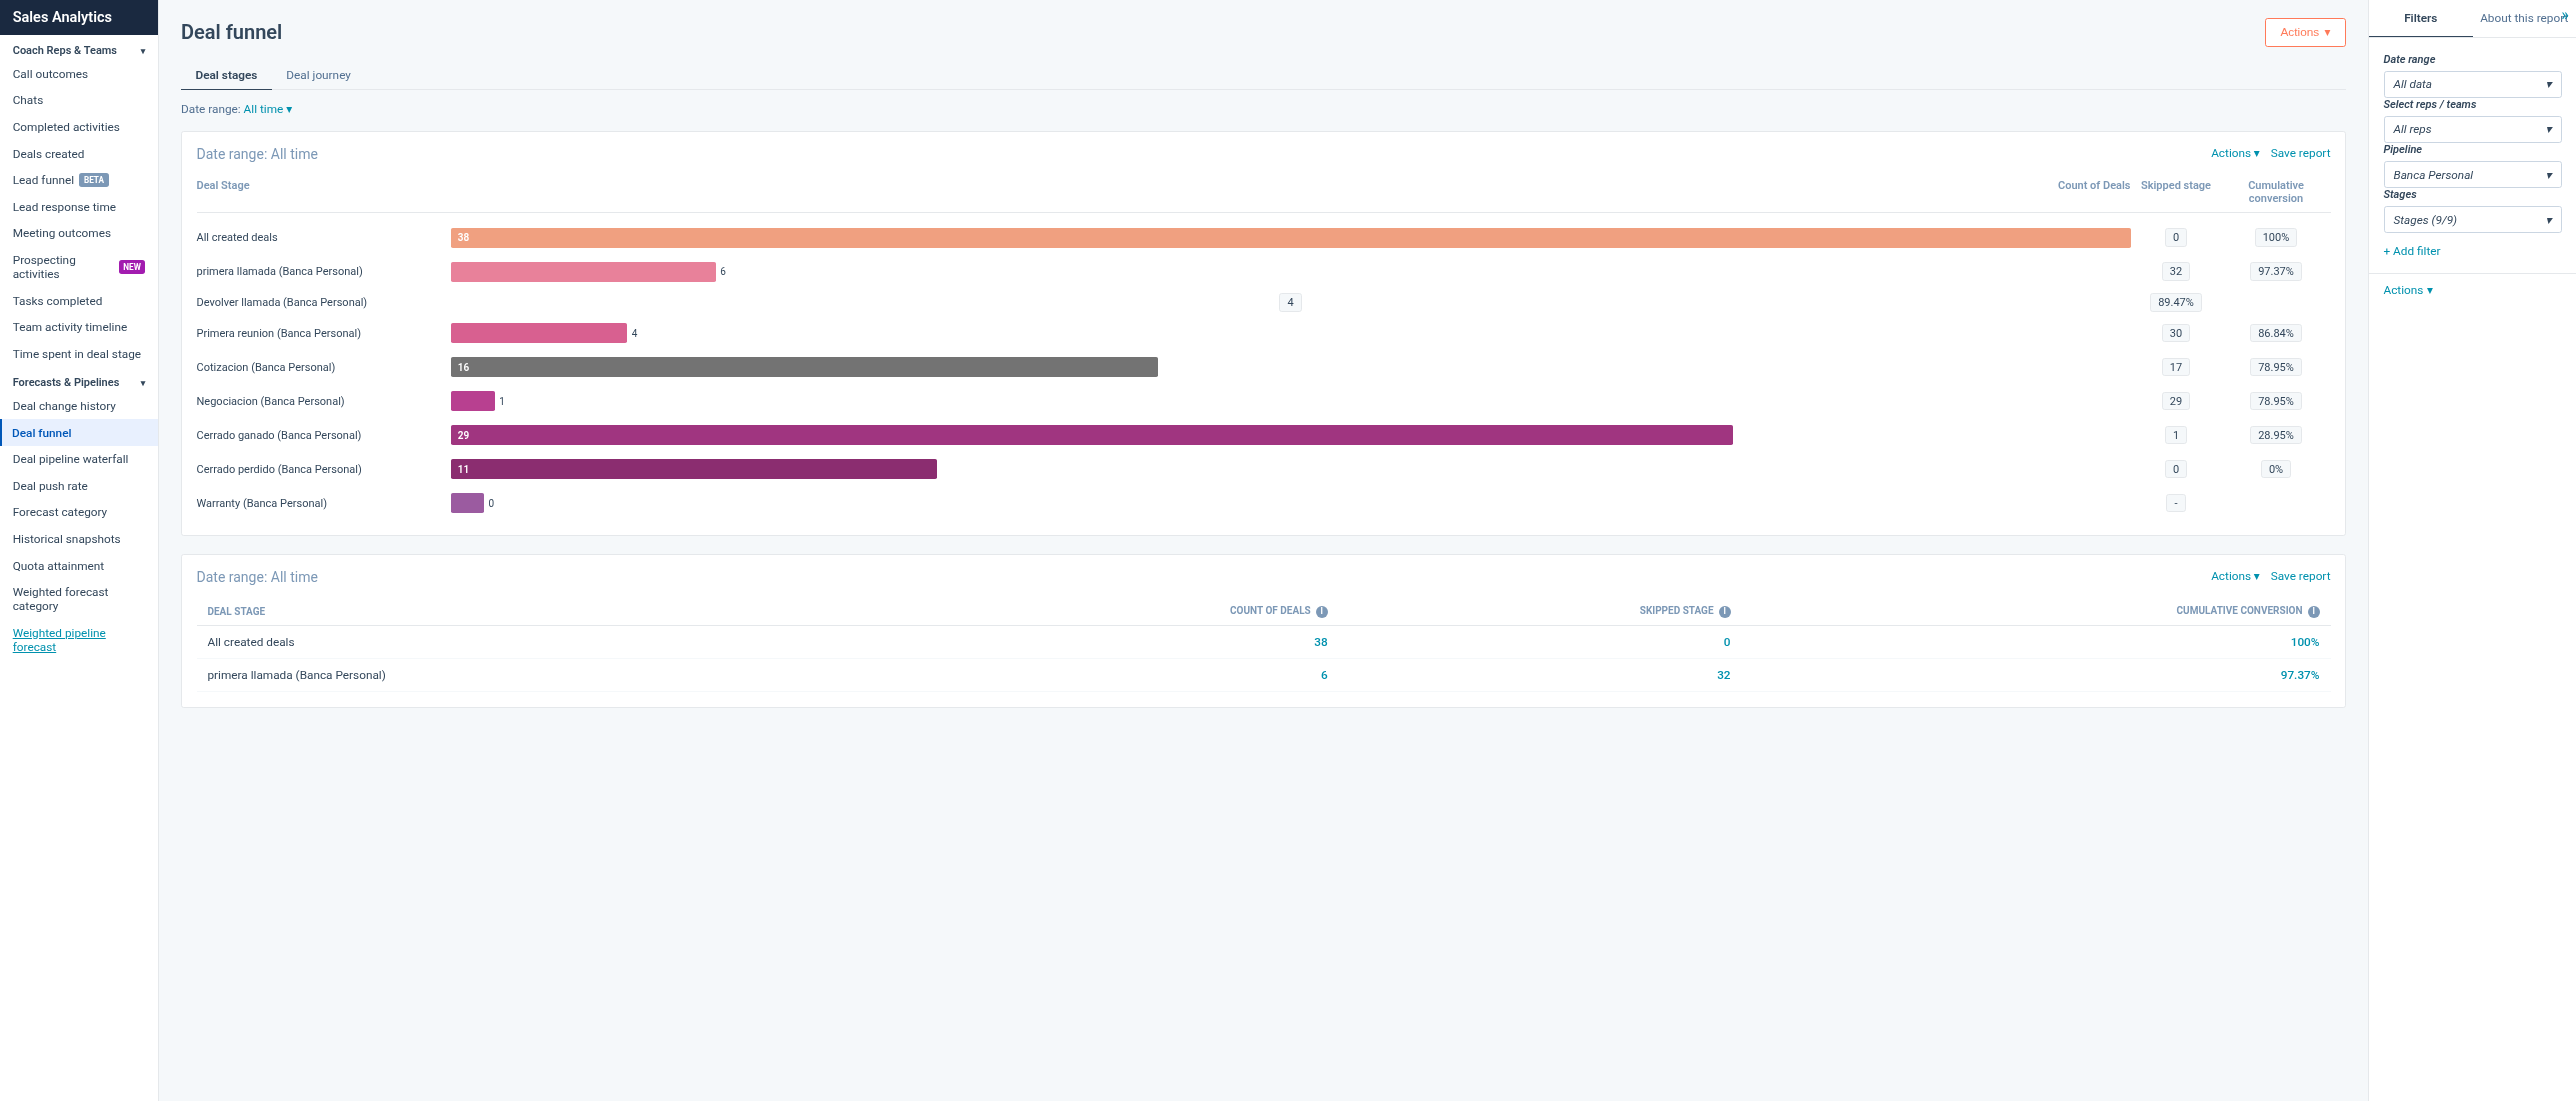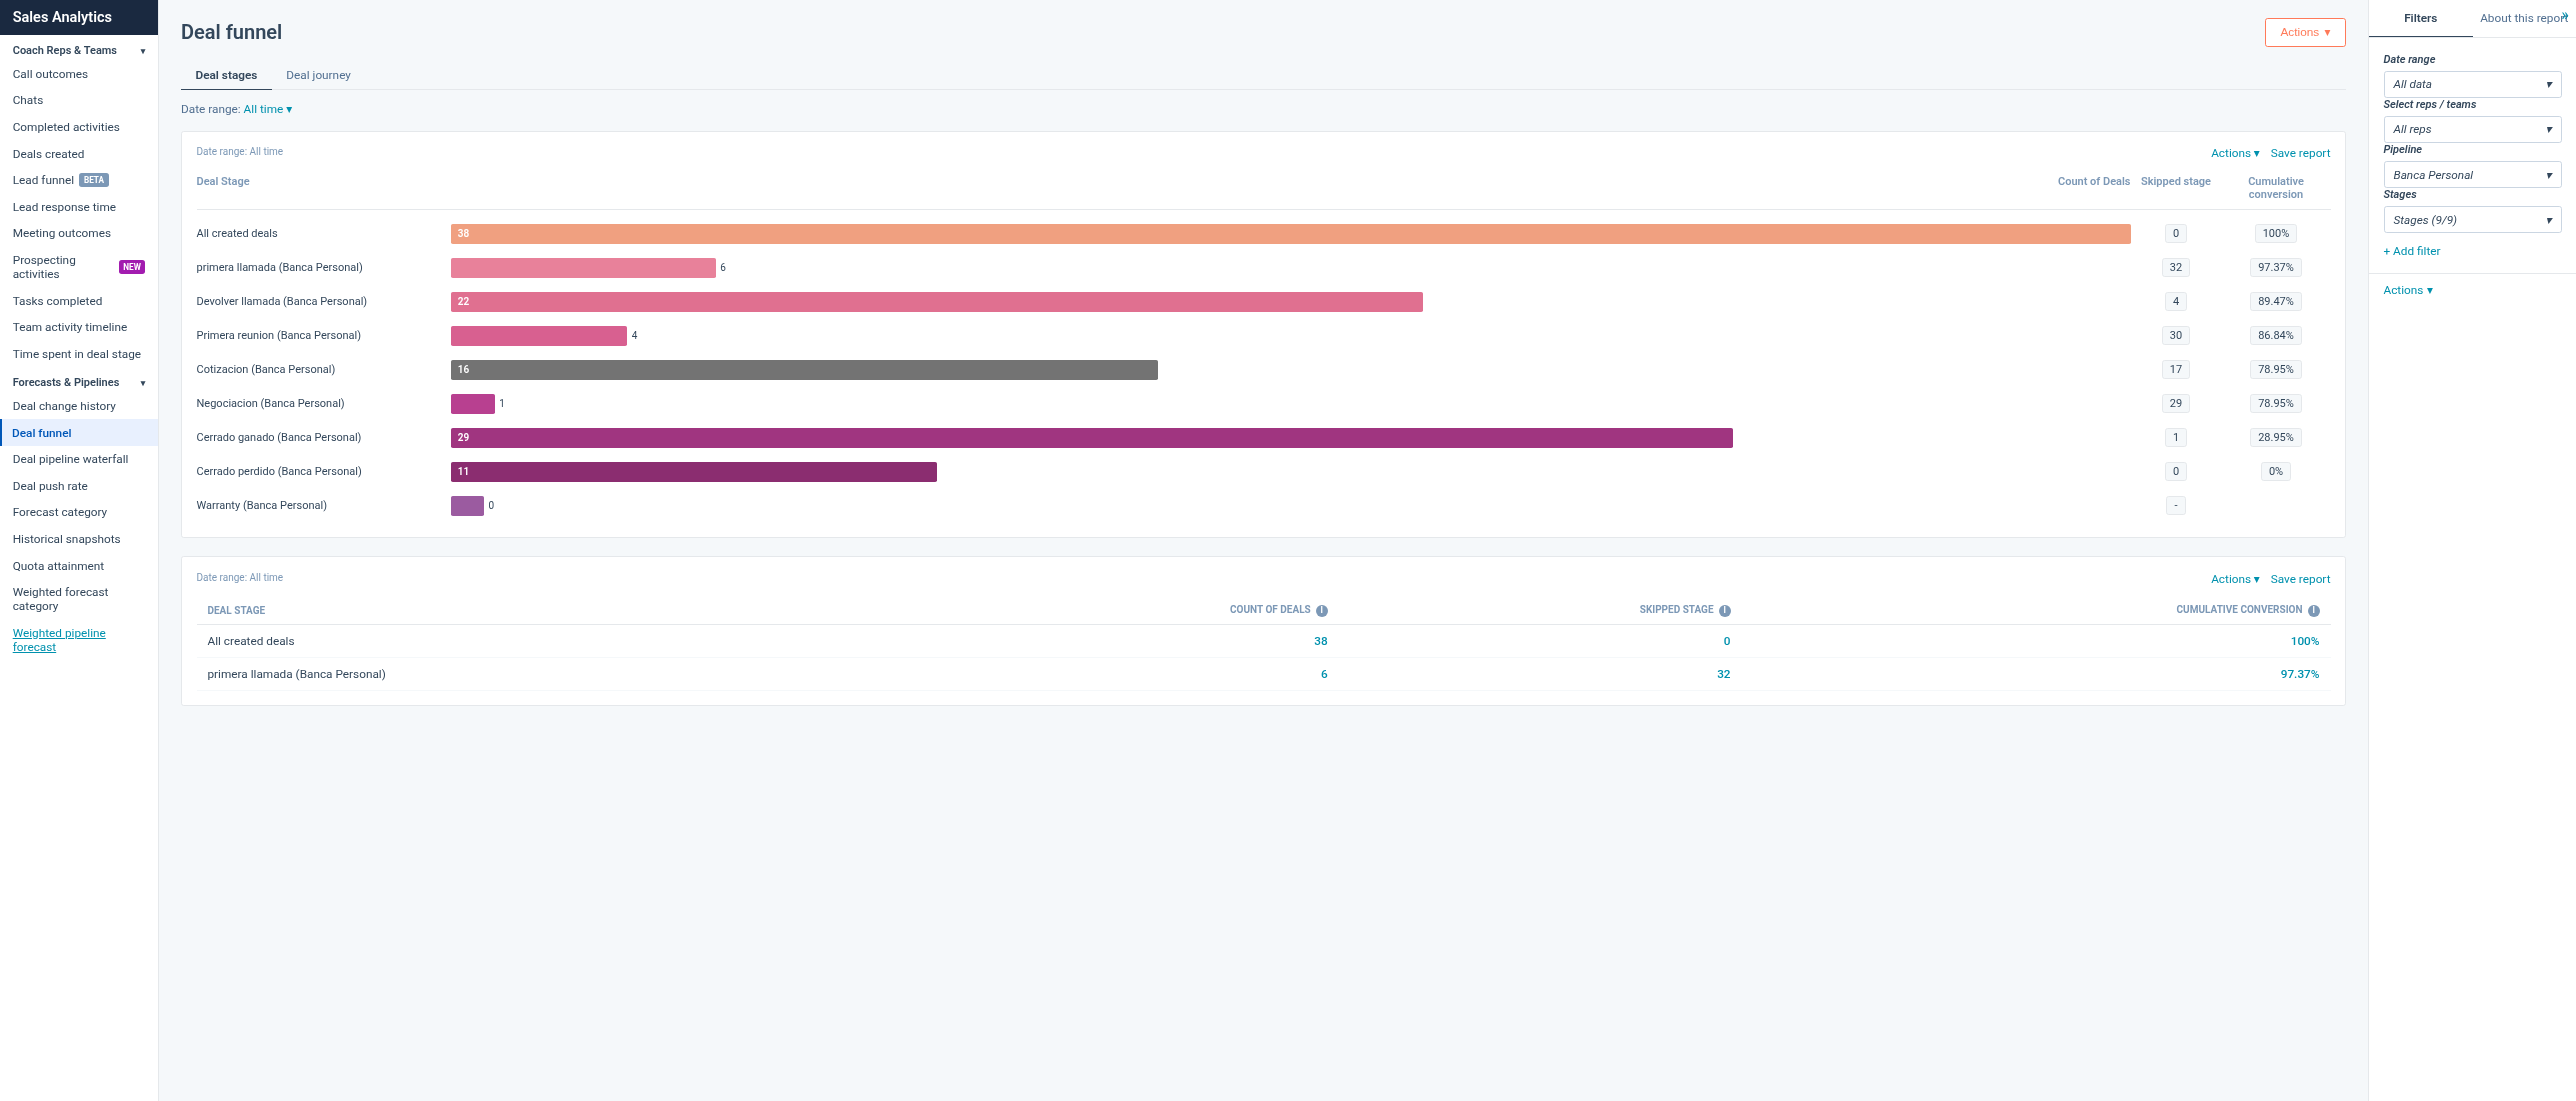--- a/index.html
+++ b/index.html
@@ -40,21 +40,21 @@
     .tab { padding: 7.2px 14.5px; font-size: 11.8px; cursor: pointer; color: #516f90; border-bottom: 1.8px solid transparent; margin-bottom: -1.8px; }
     .tab.active { color: #33475b; font-weight: 600; border-bottom: 1.8px solid #33475b; }
 
     
     .date-range-bar { font-size: 11.8px; color: #516f90; margin-bottom: 14.5px; }
     .date-range-bar a { color: #0091ae; text-decoration: none; cursor: pointer; }
 
     
     .chart-section { background: #fff; border: 0.9px solid #e5e8eb; border-radius: 2.7px; padding: 14.5px; margin-bottom: 18px; }
     .chart-header { display: flex; align-items: flex-start; justify-content: space-between; margin-bottom: 11px; }
-    .chart-meta { font-size: 10px; color: #7c98b6; margin-bottom: 1.8px; }
+    .chart-meta { font-size: 14px; color: #7c98b6; margin-bottom: 1.8px; }
     .chart-actions { display: flex; align-items: center; gap: 11px; }
     .chart-action-link { color: #0091ae; font-size: 11.8px; cursor: pointer; text-decoration: none; display: flex; align-items: center; gap: 2.7px; }
     .chart-save-link { color: #0091ae; font-size: 11.8px; cursor: pointer; }
 
     
     .chart-table-header { display: grid; grid-template-columns: 254px 1fr 91px 109px; font-size: 11px; font-weight: 600; color: #7c98b6; padding: 3.6px 0 7.2px; border-bottom: 0.9px solid #e5e8eb; margin-bottom: 7.2px; }
     .col-right { text-align: right; }
     .col-center { text-align: center; }
 
     
@@ -234,26 +234,20 @@
       </div>
       <div class="cell-skipped">
         <span class="skipped-badge">32</span>
       </div>
       <div class="cell-conversion">
         <span class="conversion-badge">97.37%</span>
       </div>
     </div>
           <div class="chart-row">
       <div class="row-label">Devolver llamada (Banca Personal)</div>
-      <div class="bar-container">
-        <div class="bar" style="width:57.89473684210527%;background:#e07090;">
-          <span>22</span>
-        </div>
-
-      </div>
       <div class="cell-skipped">
         <span class="skipped-badge">4</span>
       </div>
       <div class="cell-conversion">
         <span class="conversion-badge">89.47%</span>
       </div>
     </div>
           <div class="chart-row">
       <div class="row-label">Primera reunion (Banca Personal)</div>
       <div class="bar-container">

